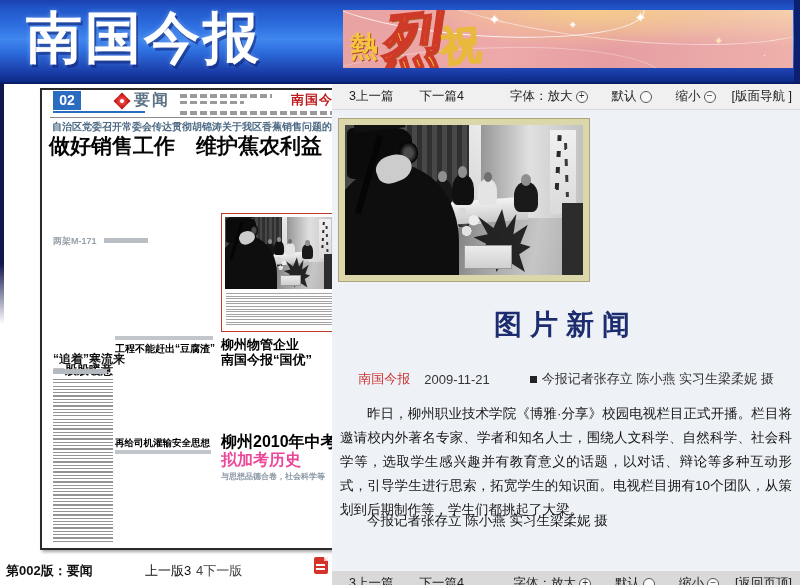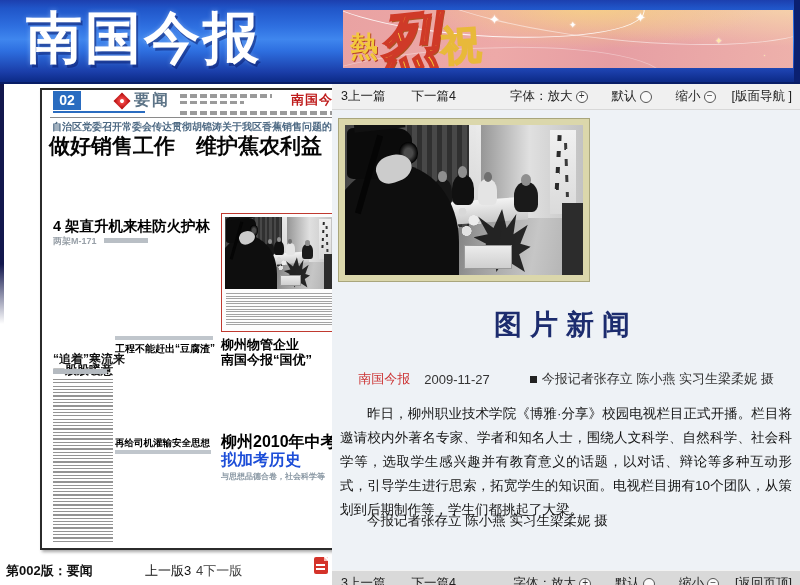--- a/index.html
+++ b/index.html
@@ -75,41 +75,41 @@
   #bm-bar{left:73px;top:246px;width:98px;height:4px;background:#c0c6cc;}
   #bm-h1{left:73px;top:252px;font-size:10px;font-weight:800;color:#000;white-space:nowrap;}
   #bm-cols{left:73px;top:268px;width:103px;height:70px;}
   #bm-h2{left:73px;top:347px;font-size:9.5px;font-weight:800;color:#000;white-space:nowrap;}
   #bm-bar2{left:73px;top:360px;width:96px;height:4px;background:#c0c6cc;}
   #bm-cols2{left:73px;top:368px;width:103px;height:84px;}
   #br-h1{left:179px;top:246px;font-size:13px;font-weight:800;color:#000;white-space:nowrap;}
   #br-h2{left:179px;top:261px;font-size:13px;font-weight:800;color:#000;white-space:nowrap;}
   #br-cols{left:179px;top:280px;width:117px;height:56px;}
   #br-big1{left:179px;top:342px;font-size:16px;font-weight:900;color:#000;white-space:nowrap;}
-  #br-big2{left:179px;top:360px;font-size:16px;font-weight:900;color:#1d4ed8;white-space:nowrap;}
+  #br-big2{left:179px;top:360px;font-size:16px;font-weight:900;color:#ec4899;white-space:nowrap;}
   #br-sub{left:179px;top:381px;font-size:8px;color:#8a98a4;font-weight:bold;white-space:nowrap;}
   #br-cols2{left:179px;top:392px;width:117px;height:60px;}
 
   
   #edition-bar{position:absolute;left:0;top:548px;width:284px;height:37px;font-size:13px;color:#111;}
   #edition-label{position:absolute;left:6px;top:14px;font-weight:bold;}
   #prev-page{position:absolute;left:145px;top:14px;color:#111;cursor:pointer;}
   #next-page{position:absolute;left:196px;top:14px;color:#404040;cursor:pointer;}
   #pdf-icon{position:absolute;left:314px;top:9px;width:14px;height:17px;background:#d4332a;border-radius:2px;}
   #pdf-icon::before{content:"";position:absolute;right:0;top:0;border:4px solid #fff;border-left-color:#f9b9b4;border-bottom-color:#f9b9b4;border-radius:0 2px 0 0;border-width:0 4px 4px 0;border-style:solid;border-right-color:#fff;}
   #pdf-icon::after{content:"";position:absolute;left:2px;top:7px;width:9px;height:2px;background:#fff;box-shadow:0 4px 0 #fff;}
 
   
   #rpanel{position:absolute;left:332px;top:84px;width:468px;height:501px;background:#eef2f6;overflow:hidden;}
   .toolbar{position:absolute;left:0;width:468px;height:25px;display:flex;align-items:center;
     font-size:12.5px;color:#222;}
   #toolbar-top{top:0;background:#f0f0f0;border-bottom:1px solid #d8d8d8;}
   #toolbar-bottom{top:486px;height:25px;background:#d9d9d9;border-top:1px solid #f2f2f2;}
   .tb-link{cursor:pointer;white-space:nowrap;}
-  .tb-prev{margin-left:9px;}
+  .tb-prev{margin-left:17px;}
   .tb-next{margin-left:26px;}
   .tb-font{margin-left:auto;}
   .tb-zoom{margin-left:24px;}
   .tb-circle{width:12px;height:12px;border:1px solid #555;border-radius:50%;margin-left:3px;
     display:inline-flex;align-items:center;justify-content:center;font-size:10px;line-height:10px;color:#333;
     background:#fafafa;box-sizing:border-box;}
   .tb-circle.plus::before{content:"+";margin-top:-1px;}
   .tb-circle.minus::before{content:"−";margin-top:-2px;}
   .tb-right{margin-left:16px;margin-right:8px;}
 
@@ -205,21 +205,20 @@
     <div id="main-headline">做好销售工作　维护蕉农利益</div>
     <div class="cols" id="topcols">
       <i class="ft"></i>
         <i class="ft"></i>
         <i class="ft"></i>
         <i class="ft"></i>
         <i class="ft"></i>
         <i class="ft"></i>
     </div>
 
-    <div id="heli-head">4 架直升机来桂防火护林</div>
     <div id="heli-sub">两架M-171</div>
     <div id="heli-sub-bar"></div>
     <div class="cols" id="helicols">
       <i class="ft"></i>
         <i class="ft"></i>
         <i class="ft"></i>
     </div>
 
     <div id="red-box">
       <div id="mini-photo" class="scene">
@@ -318,21 +317,21 @@
         <div class="s-cam"></div>
         <div class="s-hand"></div>
         <div class="s-strap"></div>
       </div>
     </div>
 
     <h1 id="article-title">图片新闻</h1>
 
     <div id="byline-row">
       <span id="source-name">南国今报</span>
-      <span id="publish-date">2009-11-27</span>
+      <span id="publish-date">2009-11-21</span>
       <span id="byline-bullet"></span>
       <span>今报记者张存立 陈小燕 实习生梁柔妮 摄</span>
     </div>
 
     <p id="article-body">昨日，柳州职业技术学院《博雅·分享》校园电视栏目正式开播。栏目将邀请校内外著名专家、学者和知名人士，围绕人文科学、自然科学、社会科学等，选取学生感兴趣并有教育意义的话题，以对话、辩论等多种互动形式，引导学生进行思索，拓宽学生的知识面。电视栏目拥有10个团队，从策划到后期制作等，学生们都挑起了大梁。</p>
     <p id="photo-credit">今报记者张存立 陈小燕 实习生梁柔妮 摄</p>
 
     <div class="toolbar" id="toolbar-bottom">
       <span class="tb-link tb-prev">3上一篇</span>
       <span class="tb-link tb-next">下一篇4</span>

